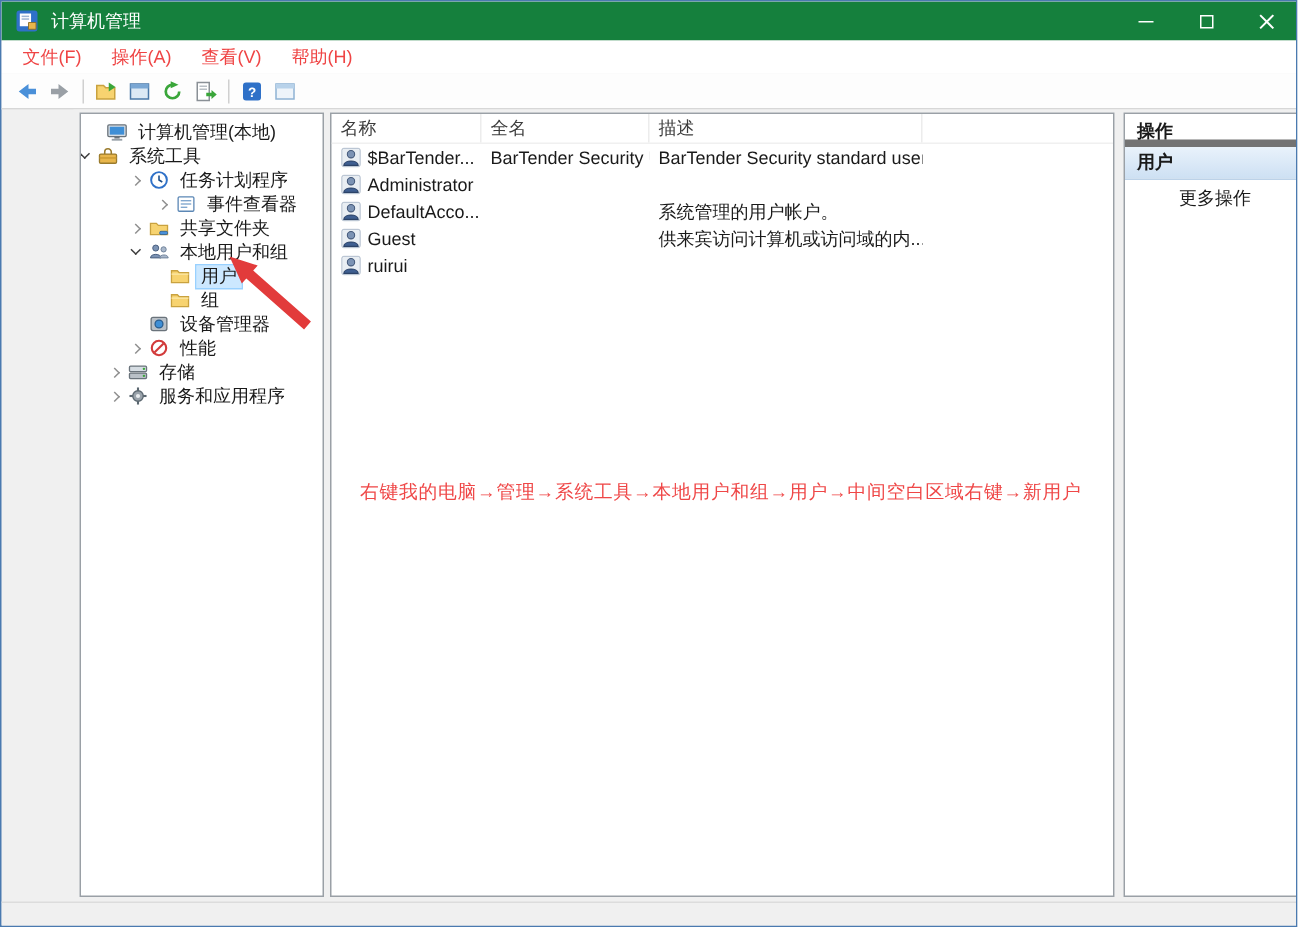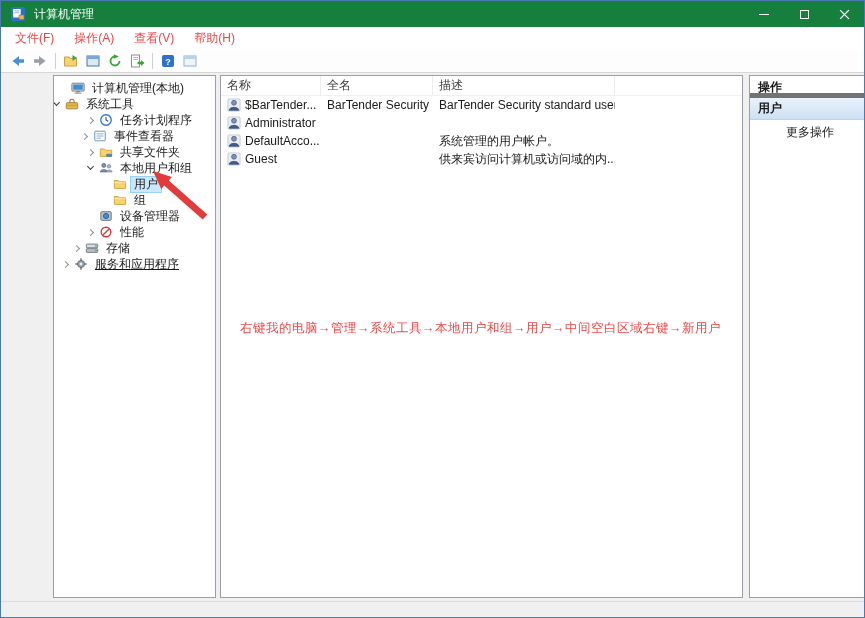--- a/index.html
+++ b/index.html
@@ -186,21 +186,21 @@
           <div class="tree-row" style="padding-left: 34px;">
             <span class="chev collapsed"></span>
             <span class="tree-icon">
               <svg viewBox="0 0 16 16">
                 <circle cx="8" cy="8" r="6" fill="#ffffff" stroke="#2f71c8" stroke-width="1.5"></circle>
                 <path d="M8,4.5 V8 L10.5,9.5" fill="none" stroke="#1d4e89" stroke-width="1.2"></path>
               </svg>
             </span>
             <span class="tree-label">任务计划程序</span>
           </div>
-          <div class="tree-row" style="padding-left: 28px; align-items: center;">
+          <div class="tree-row" style="padding-left: 52px; align-items: center;">
             <span class="chev collapsed"></span>
             <span class="tree-icon">
               <svg viewBox="0 0 16 16">
                 <rect x="2" y="2.5" width="12" height="11" rx="1" fill="#ffffff" stroke="#5b87b5"></rect>
                 <rect x="4" y="5" width="8" height="1" fill="#7aa3cc"></rect>
                 <rect x="4" y="7.5" width="8" height="1" fill="#7aa3cc"></rect>
                 <rect x="4" y="10" width="5" height="1" fill="#7aa3cc"></rect>
               </svg>
             </span>
             <span class="tree-label">事件查看器</span>
@@ -272,21 +272,21 @@
             <span class="tree-icon">
               <svg viewBox="0 0 16 16">
                 <rect x="1.5" y="3.5" width="13" height="4.2" rx="0.8" fill="#d6dde3" stroke="#6a737b"></rect>
                 <rect x="1.5" y="8.8" width="13" height="4.2" rx="0.8" fill="#b9c0c7" stroke="#6a737b"></rect>
                 <circle cx="12.5" cy="5.6" r="0.9" fill="#3aa63a"></circle>
                 <circle cx="12.5" cy="10.9" r="0.9" fill="#3aa63a"></circle>
               </svg>
             </span>
             <span class="tree-label">存储</span>
           </div>
-          <div class="tree-row" style="padding-left: 9px; text-decoration: underline;">
+          <div class="tree-row" style="padding-left: 20px;">
             <span class="chev collapsed"></span>
             <span class="tree-icon">
               <svg viewBox="0 0 16 16">
                 <rect x="7.2" y="1.5" width="1.6" height="3" fill="#5b6770"></rect>
                 <rect x="7.2" y="11.5" width="1.6" height="3" fill="#5b6770"></rect>
                 <rect x="1.5" y="7.2" width="3" height="1.6" fill="#5b6770"></rect>
                 <rect x="11.5" y="7.2" width="3" height="1.6" fill="#5b6770"></rect>
                 <circle cx="8" cy="8" r="4" fill="#9aa3ab" stroke="#5b6770"></circle>
                 <circle cx="8" cy="8" r="1.6" fill="#e9edf0"></circle>
               </svg>
@@ -351,20 +351,34 @@
                   <rect x="1" y="1" width="14" height="14" rx="1.5" fill="#e9eef3" stroke="#8fa0b5" stroke-width="0.5"></rect>
                   <circle cx="8" cy="5.5" r="2.8" fill="#7c93b4" stroke="#44597a" stroke-width="0.8"></circle>
                   <path d="M2.5,14 c0-4.4 11-4.4 11,0 Z" fill="#3f5f91" stroke="#2c4368" stroke-width="0.8"></path>
                 </svg>
               </span>
               <span>Guest</span>
             </div>
             <div class="cell" style="flex: 0 0 112px; width: 112px;"></div>
             <div class="cell" style="flex: 0 0 182px; width: 182px;">供来宾访问计算机或访问域的内...</div>
           </div>
+          <div class="list-row">
+            <div class="cell cell-name" style="flex: 0 0 100px; width: 100px;">
+              <span class="user-icon">
+                <svg viewBox="0 0 16 16">
+                  <rect x="1" y="1" width="14" height="14" rx="1.5" fill="#e9eef3" stroke="#8fa0b5" stroke-width="0.5"></rect>
+                  <circle cx="8" cy="5.5" r="2.8" fill="#7c93b4" stroke="#44597a" stroke-width="0.8"></circle>
+                  <path d="M2.5,14 c0-4.4 11-4.4 11,0 Z" fill="#3f5f91" stroke="#2c4368" stroke-width="0.8"></path>
+                </svg>
+              </span>
+              <span>ruirui</span>
+            </div>
+            <div class="cell" style="flex: 0 0 112px; width: 112px;"></div>
+            <div class="cell" style="flex: 0 0 182px; width: 182px;"></div>
+          </div>
         </div>
       <div class="annotation" id="annotation" style="color: rgb(239, 71, 71);">右键我的电脑→管理→系统工具→本地用户和组→用户→中间空白区域右键→新用户</div>
     </div>
 
     <div class="pane pane-actions">
       <div class="actions-title">操作</div>
       <div class="actions-section">
         <span>用户</span>
         <span class="tri-up"></span>
       </div>

